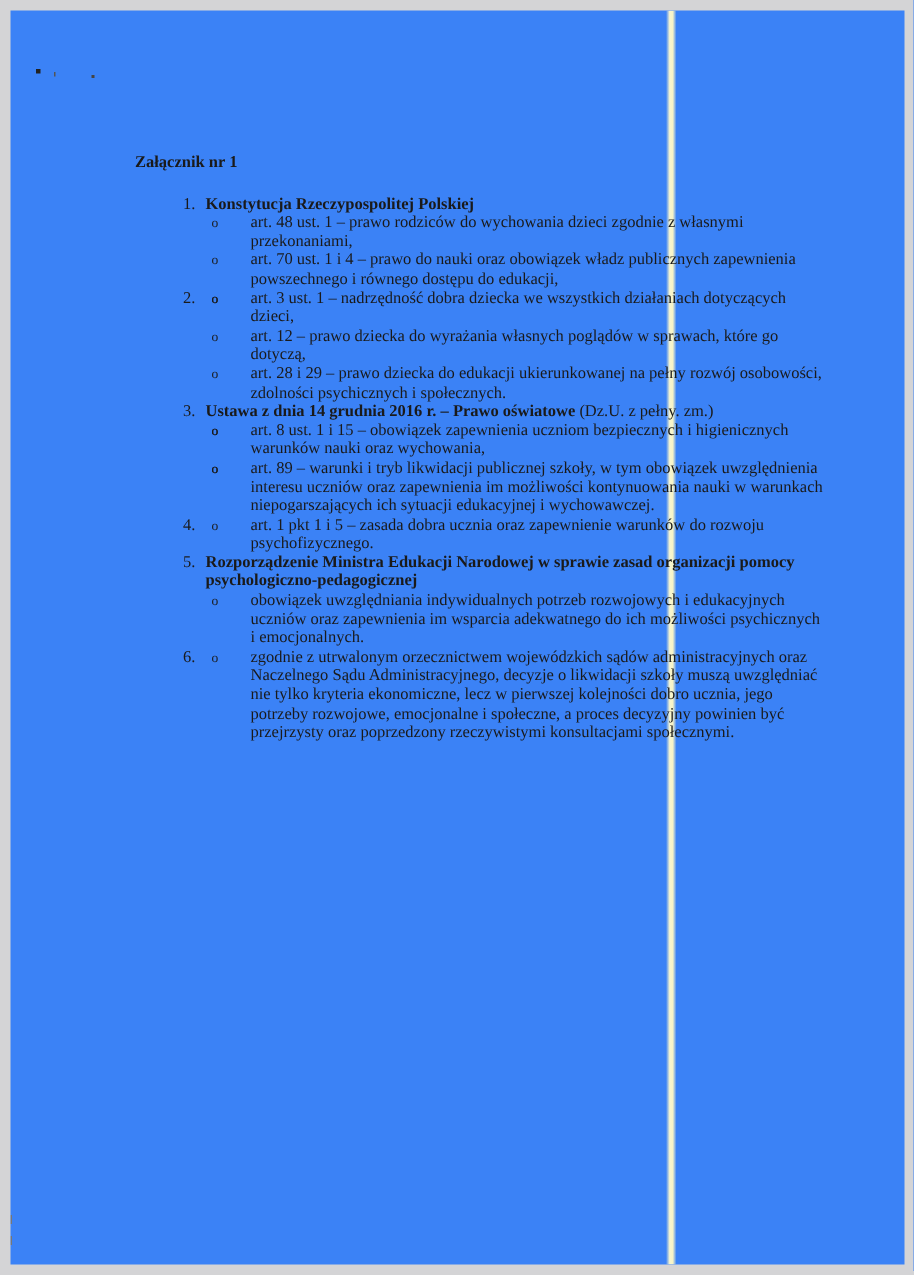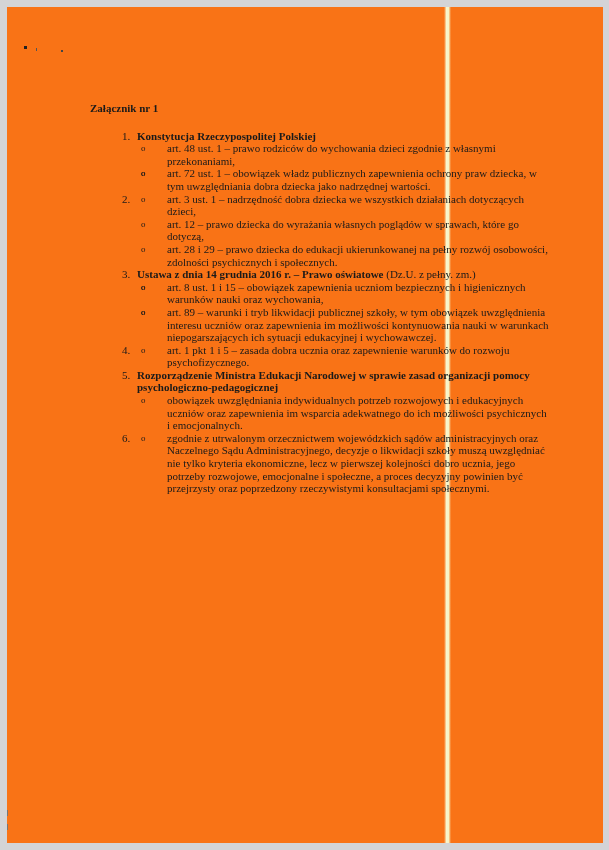--- a/index.html
+++ b/index.html
@@ -6,21 +6,21 @@
   body {
     width: 609px; height: 850px;
     background: #d4d4d6;
     position: relative; overflow: hidden;
     font-family: "Liberation Serif", "DejaVu Serif", serif;
     color: #1a1a1a;
   }
   .page {
     position: absolute; left: 7px; top: 7px;
     width: 596px; height: 836px;
-    background: #f97316;
+    background: #3b82f6;
     overflow: hidden;
   }
   .streak {
     position: absolute; left: 437px; top: 0; width: 7px; height: 836px;
     background: linear-gradient(to right, rgba(250,248,210,0) 0%, #f8f6cf 35%, #f7f4c6 65%, rgba(250,248,210,0) 100%);
   }
   .specks { position: absolute; left: 17px; top: 39px; width: 60px; height: 10px; }
   .speck { position: absolute; background: #222; }
   .s1 { left: 0; top: 0; width: 3px; height: 3px; }
   .s2 { left: 12px; top: 2px; width: 1px; height: 3px; background:#555; }
@@ -55,22 +55,22 @@
   </div>
 
   <div class="content">
     <div class="heading">Załącznik nr 1</div>
     <ol class="main" id="sections">
         <li>
           <span class="num">1.</span>
           <div class="sec-title"><b>Konstytucja Rzeczypospolitej Polskiej</b><span></span></div>
           <ul class="sub">
             <li><span class="bullet">o</span><span>art. 48 ust. 1 – prawo rodziców do wychowania dzieci zgodnie z własnymi przekonaniami,</span></li>
+            <li><span class="bullet">o</span><span>art. 70 ust. 1 i 4 – prawo do nauki oraz obowiązek władz publicznych zapewnienia powszechnego i równego dostępu do edukacji,</span></li>
             <li><span class="bullet">o</span></li>
-            <li><span class="bullet">o</span><span>art. 72 ust. 1 – obowiązek władz publicznych zapewnienia ochrony praw dziecka, w tym uwzględniania dobra dziecka jako nadrzędnej wartości.</span></li>
           </ul>
         </li>
         <li>
           <span class="num">2.</span>
           <ul class="sub">
             <li><span class="bullet">o</span><span>art. 3 ust. 1 – nadrzędność dobra dziecka we wszystkich działaniach dotyczących dzieci,</span></li>
             <li><span class="bullet">o</span><span>art. 12 – prawo dziecka do wyrażania własnych poglądów w sprawach, które go dotyczą,</span></li>
             <li><span class="bullet">o</span><span>art. 28 i 29 – prawo dziecka do edukacji ukierunkowanej na pełny rozwój osobowości, zdolności psychicznych i społecznych.</span></li>
           </ul>
         </li>

